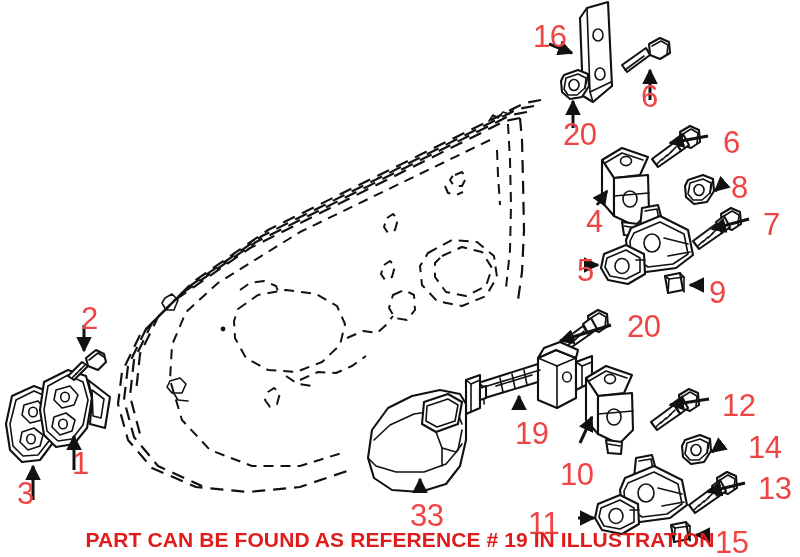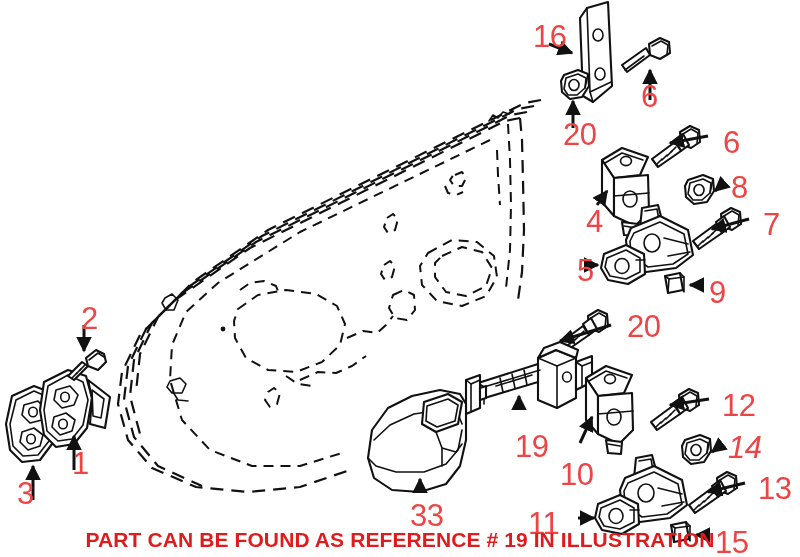--- a/index.html
+++ b/index.html
@@ -400,24 +400,24 @@
   <div class="callout-num" style="left:586px; top:206px;">4</div>
   <div class="callout-num" style="left:577px; top:255px;">5</div>
   <div class="callout-num" style="left:723px; top:127px;">6</div>
   <div class="callout-num" style="left:763px; top:209px;">7</div>
   <div class="callout-num" style="left:731px; top:172px;">8</div>
   <div class="callout-num" style="left:709px; top:277px;">9</div>
   <div class="callout-num" style="left:560px; top:459px;">10</div>
   <div class="callout-num" style="left:528px; top:508px;">11</div>
   <div class="callout-num" style="left:722px; top:390px;">12</div>
   <div class="callout-num" style="left:758px; top:473px;">13</div>
-  <div class="callout-num" style="left:728px; top:432px;font-style:italic;">14</div>
+  <div class="callout-num" style="left:748px; top:432px;">14</div>
   <div class="callout-num" style="left:715px; top:527px;">15</div>
   <div class="callout-num" style="left:533px; top:21px;">16</div>
   <div class="callout-num" style="left:641px; top:81px;">6</div>
   <div class="callout-num" style="left:563px; top:119px;">20</div>
-  <div class="callout-num" style="left:515px; top:418px;margin-top:13px;">19</div>
+  <div class="callout-num" style="left:515px; top:418px;">19</div>
   <div class="callout-num" style="left:627px; top:311px;">20</div>
   <div class="callout-num" style="left:410px; top:500px;">33</div>
 
   <div id="footnote">PART CAN BE FOUND AS REFERENCE # 19 IN ILLUSTRATION</div>
 
 </div>
 
 </body></html>

